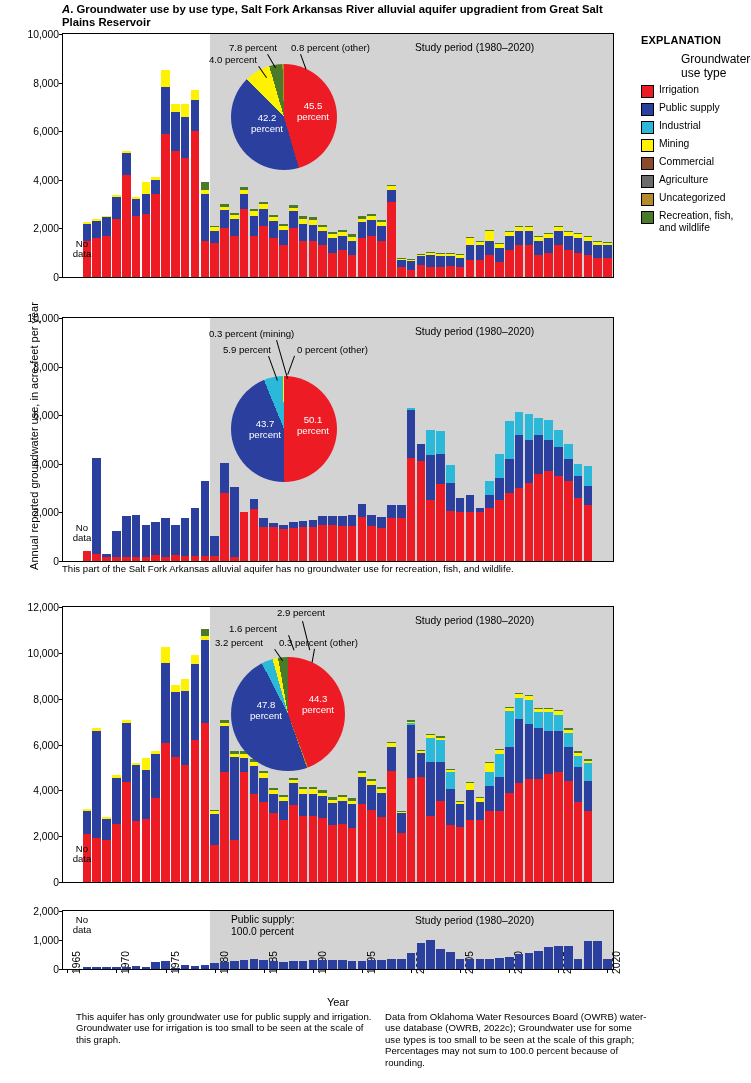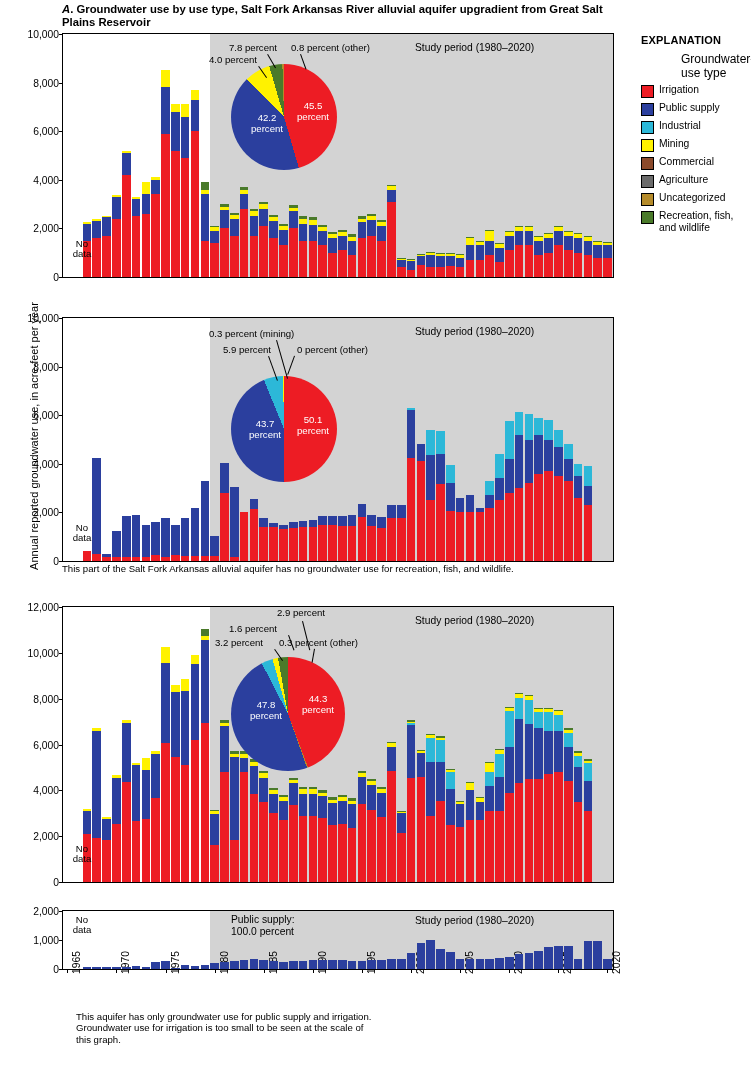--- a/index.html
+++ b/index.html
@@ -1199,22 +1199,24 @@
         <div class="seg" style="background: rgb(43, 63, 158); height: 27.55px; bottom: 0px;"></div>
       </div>
       <div class="bar" style="left: 540.179px; width: 8.62143px;">
         <div class="seg" style="background: rgb(43, 63, 158); height: 10.44px; bottom: 0px;"></div>
       </div>
       <div class="nodata" style="left:2px;top:4px;width:34px;">No<br>data</div>
       <div class="studytext" style="left:352px;top:4px;">Study period (1980–2020)</div>
       <div class="studytext" style="left:168px;top:3px;line-height:12px;">Public supply:<br>100.0 percent</div>
     </div>
 
+  <div id="xaxis-title" style="left:0px;top:996px;width:676px;text-align:center;">Year</div>
 
   <div class="note" style="left:76px;top:1011px;width:300px;">This aquifer has only groundwater use for public supply and irrigation. Groundwater use for irrigation is too small to be seen at the scale of this graph.</div>
+  <div class="note" style="left:385px;top:1011px;width:265px;">Data from Oklahoma Water Resources Board (OWRB) water-use database (OWRB, 2022c); Groundwater use for some use types is too small to be seen at the scale of this graph; Percentages may not sum to 100.0 percent because of rounding.</div>
 
   <div id="legend">
     <div class="head">EXPLANATION</div>
     <div class="sub">Groundwater-use type</div>
     <div id="legend-items">
         <div class="legrow">
           <span class="swatch" style="background: rgb(237, 28, 36);"></span>
           <span class="legtext">Irrigation</span>
         </div>
         <div class="legrow">

